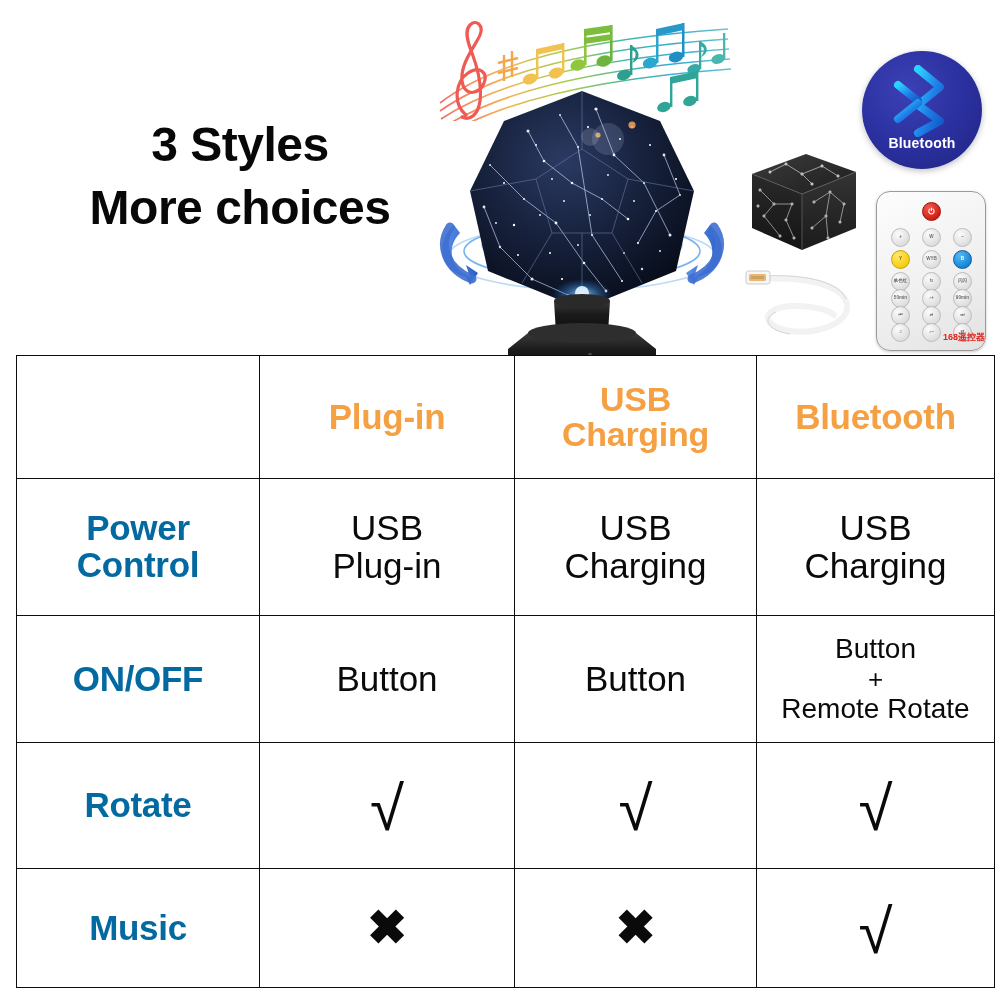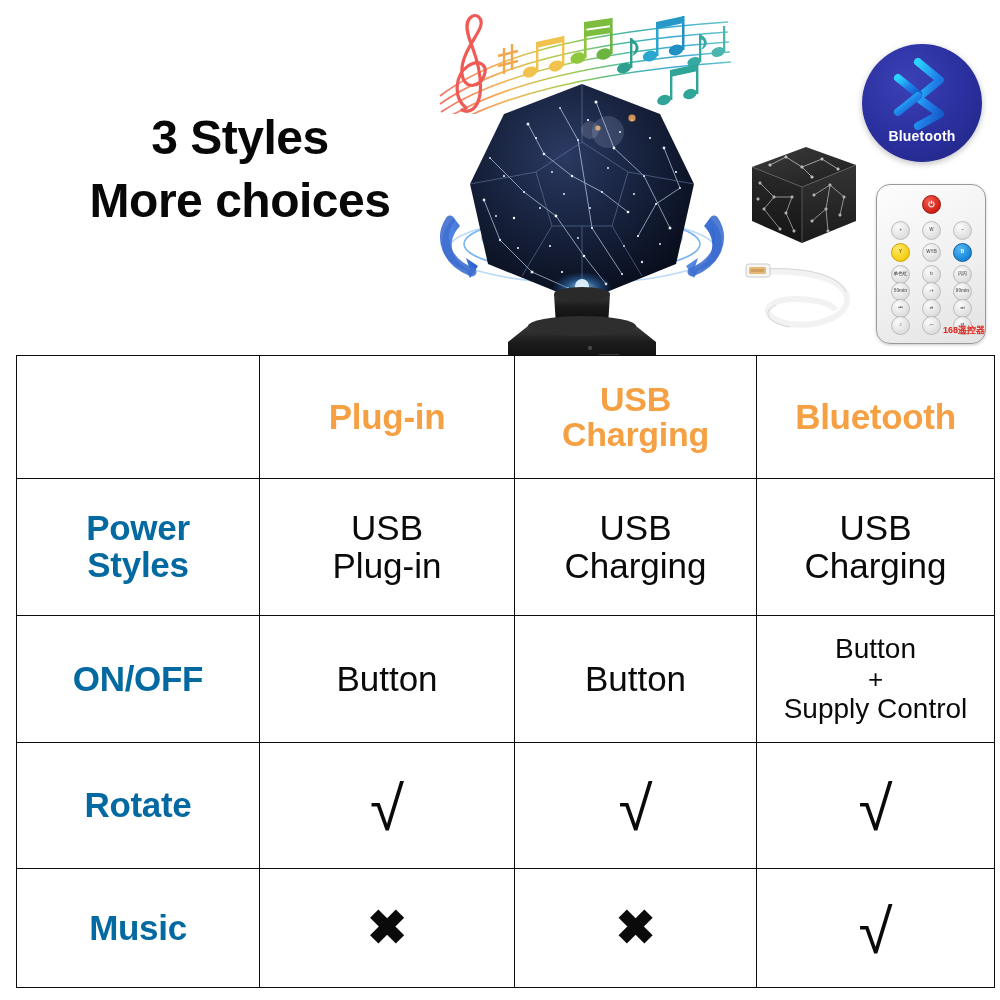--- a/index.html
+++ b/index.html
@@ -6,21 +6,21 @@
   html, body { margin: 0; padding: 0; }
   body {
     width: 1000px; height: 1000px;
     background: #ffffff;
     font-family: "Liberation Sans", sans-serif;
     overflow: hidden;
     position: relative;
   }
 
   
-  #hero { position: absolute; left: 0; top: 8px; width: 904px; height: 355px; }
+  #hero { position: absolute; left: 0; top: 15px; width: 904px; height: 355px; }
 
   #headline {
     position: absolute; left: 40px; top: 98px; width: 400px;
     text-align: center;
     color: #080808;
     font-weight: bold;
     font-size: 48px;
     line-height: 1.32;
     letter-spacing: -0.5px;
   }
@@ -502,21 +502,21 @@
       </td>
       <td>
         <div class="hdr"><span>Bluetooth</span></div>
       </td>
     </tr>
 
     <tr class="r-power">
       <td>
         <div class="rowlab">
           <span>Power</span><br>
-          <span>Styles</span>
+          <span>Control</span>
         </div>
       </td>
       <td>
         <div class="val">
           <span>USB</span><br>
           <span>Plug-in</span>
         </div>
       </td>
       <td>
         <div class="val">
@@ -539,21 +539,21 @@
       <td>
         <div class="val"><span>Button</span></div>
       </td>
       <td>
         <div class="val"><span>Button</span></div>
       </td>
       <td>
         <div class="val small">
           <span>Button</span><br>
           <span class="plus">+</span><br>
-          <span>Supply Control</span>
+          <span>Remote Rotate</span>
         </div>
       </td>
     </tr>
 
     <tr class="r-rot">
       <td>
         <div class="rowlab"><span>Rotate</span></div>
       </td>
       <td>
         <span class="mark-check">√</span>

